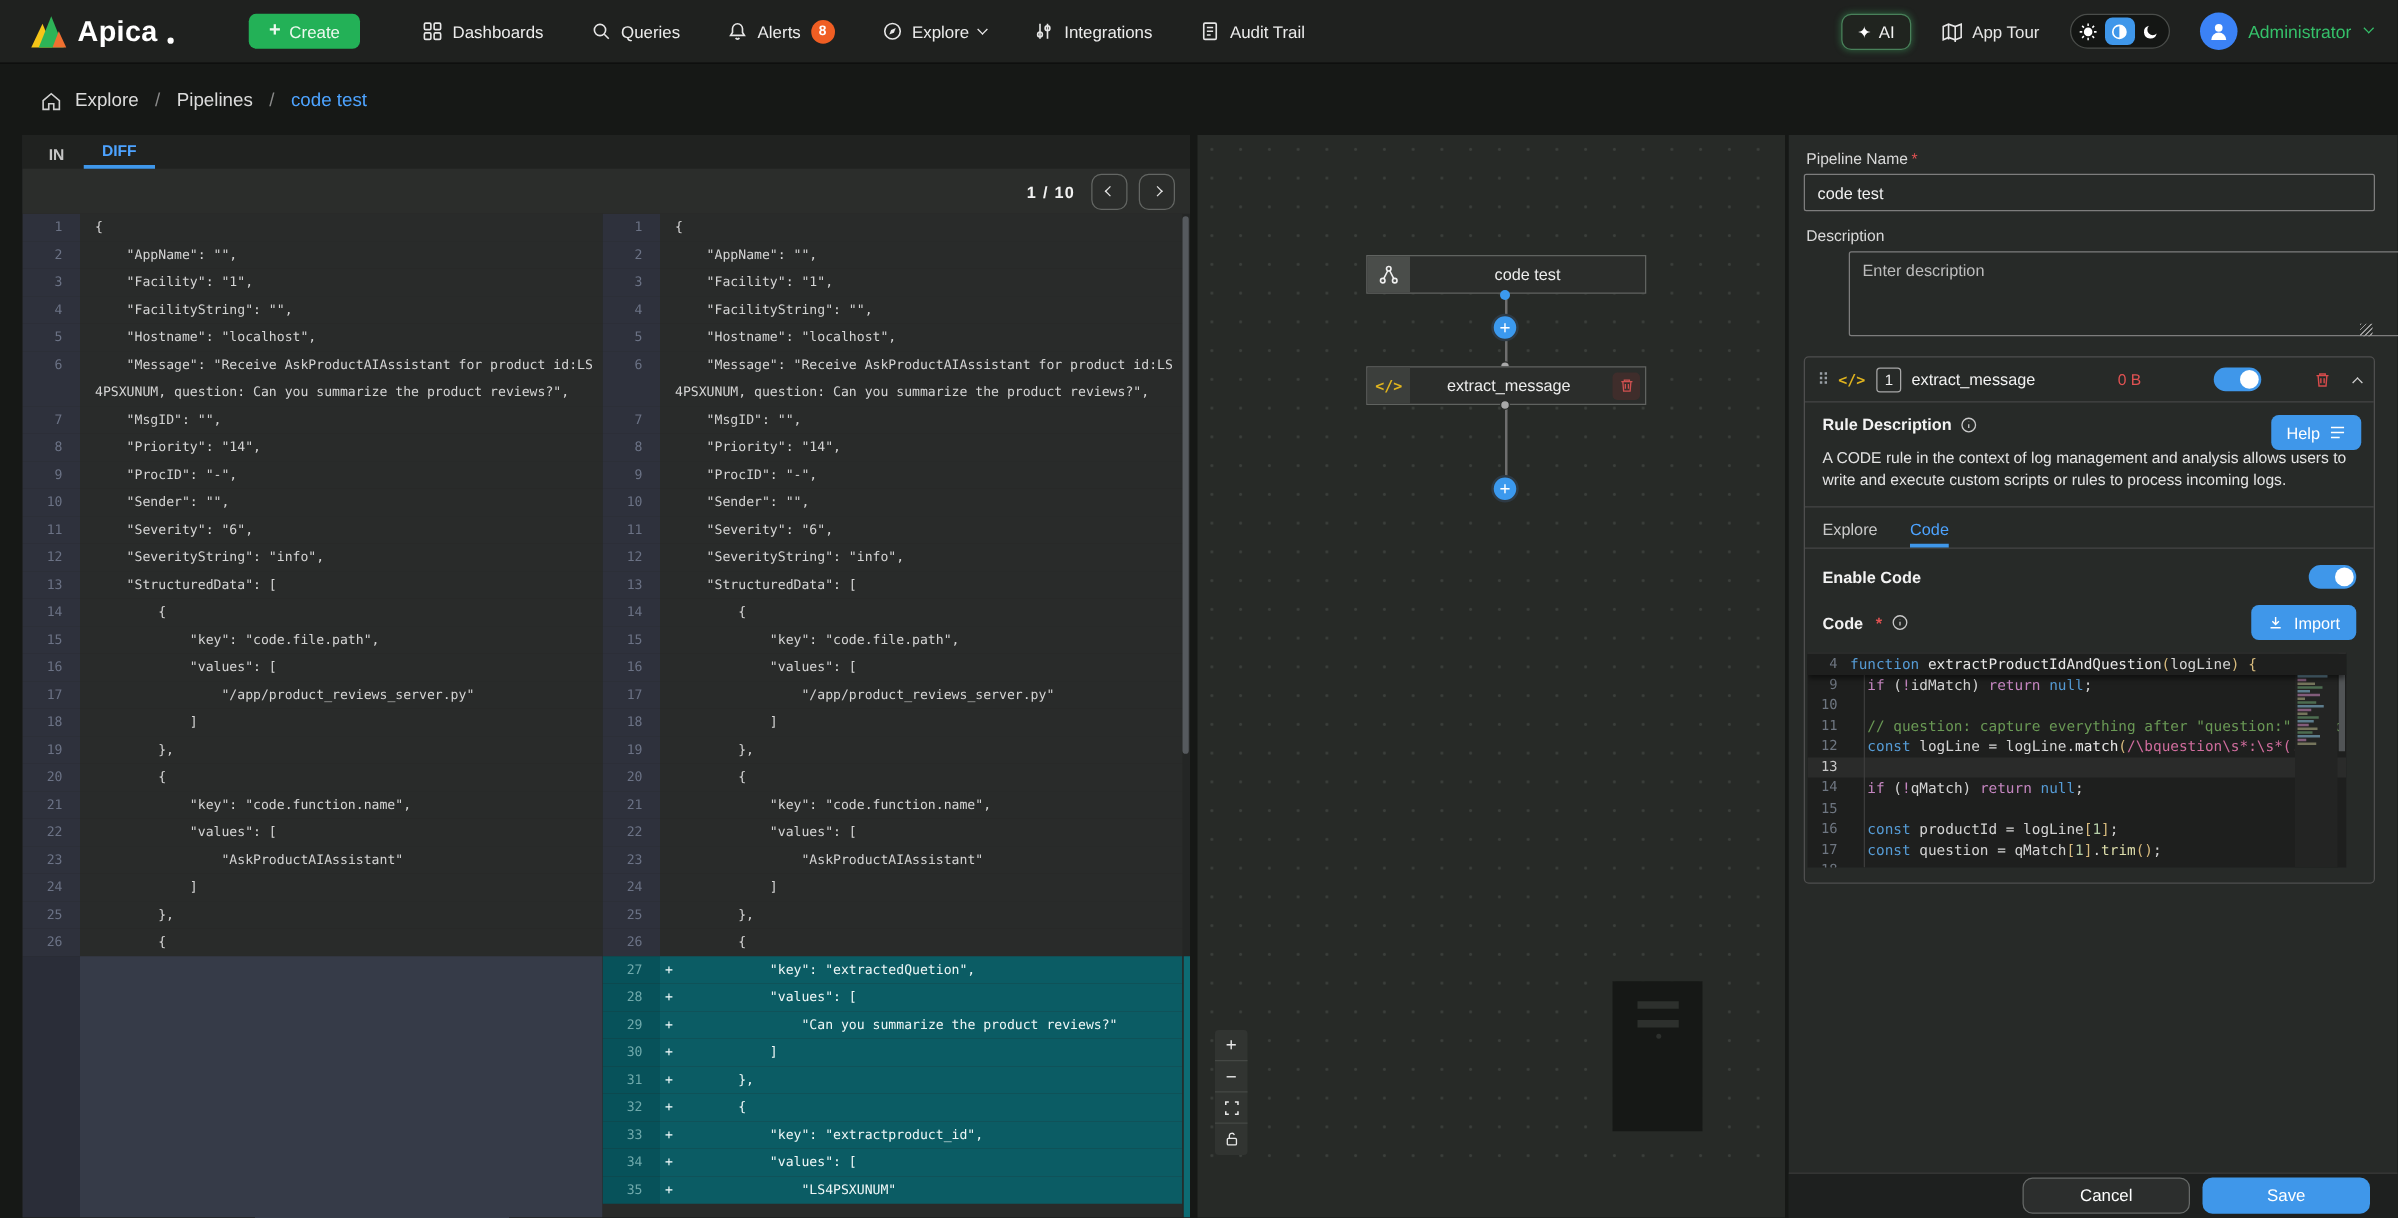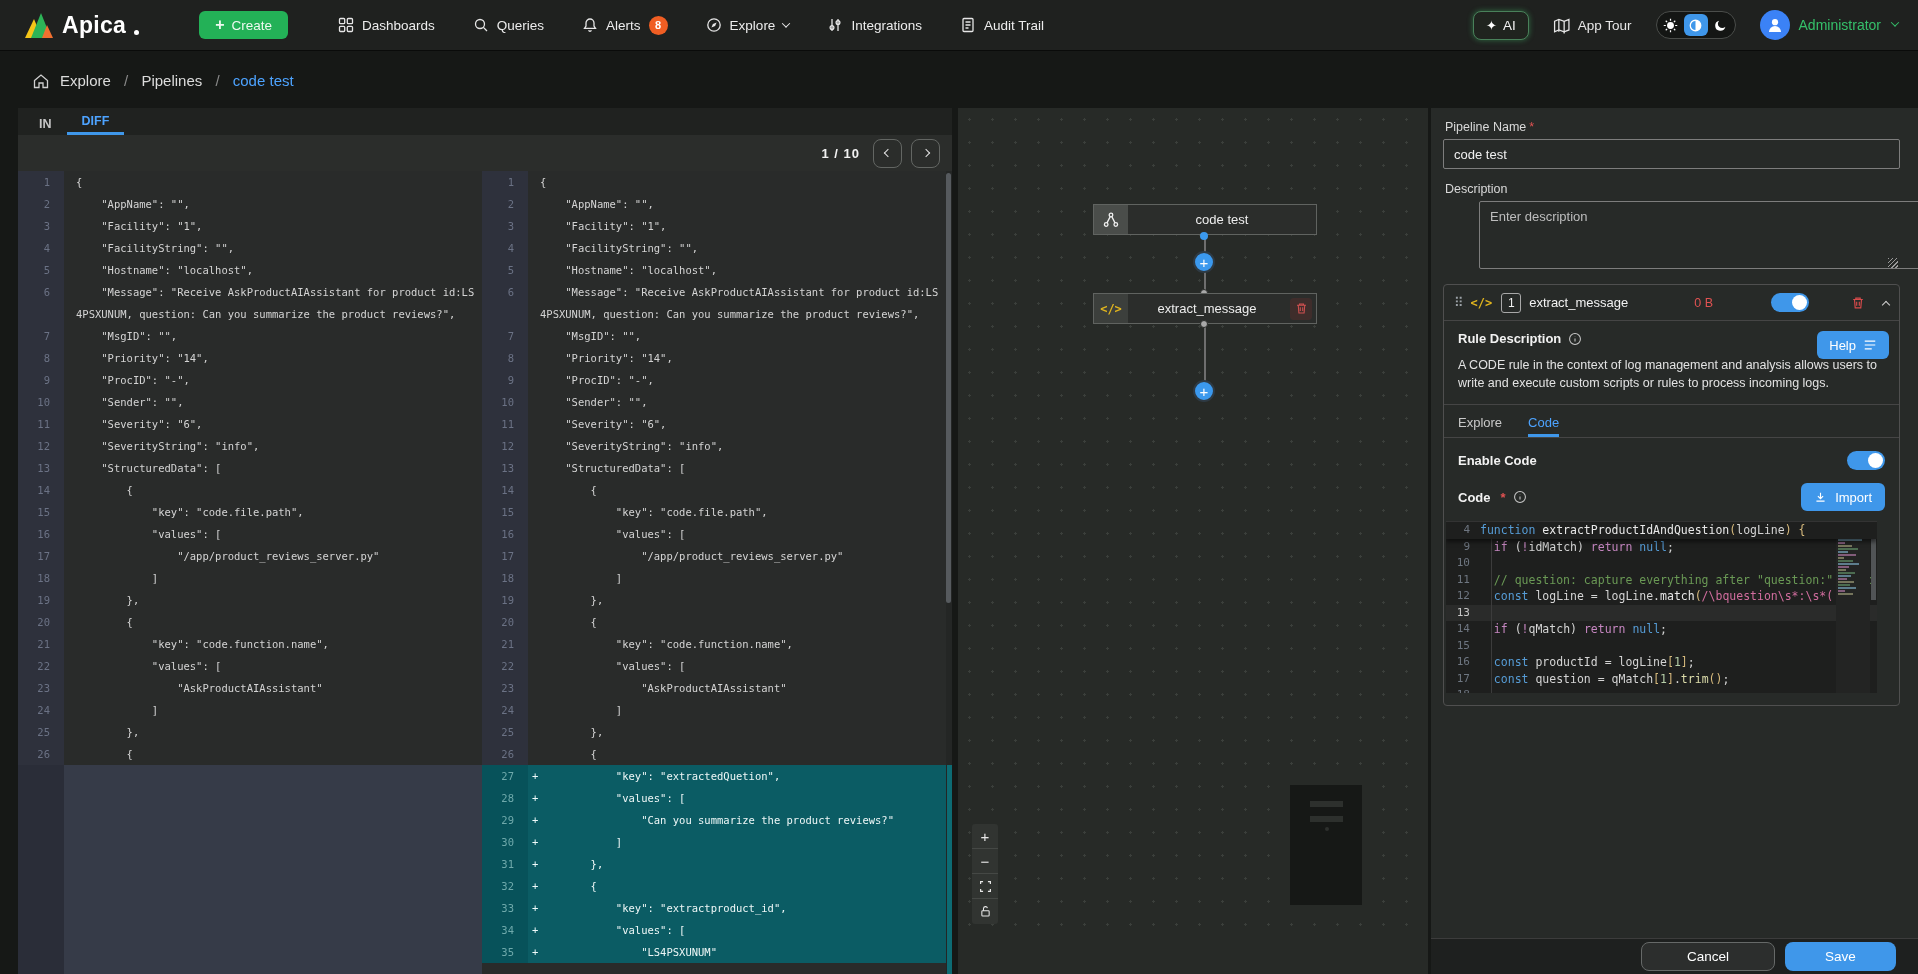--- a/index.html
+++ b/index.html
@@ -166,21 +166,21 @@
   .tk-m{color:#dcdcaa}.tk-f{color:#e8e8e8}
   #editor-minimap { position:absolute; right:7px; top:0; width:34px; height:100%; background:#232423; padding:2px 2px; }
   .mm-stripe { height:2px; margin-bottom:1px; opacity:.8; }
   #editor-scroll { position:absolute; right:0; top:0; width:7px; height:100%; }
   #editor-scroll-thumb { position:absolute; top:0; left:1px; width:5px; height:78px; background:#515456; }
 
   .cfg-footer { position:absolute; left:0; bottom:0; width:487px; height:36px; background:#1e201f;
     border-top:1px solid #3c3c3c; display:flex; align-items:center; justify-content:flex-end; gap:10px; padding-right:22px; }
   .cancel-btn { width:134px; height:29px; background:#2c2e2d; border:1px solid #666968; border-radius:8px;
     color:#ffffff; font-size:13.5px; cursor:pointer; }
-  .save-btn { width:111px; height:29px; background:#3f97ea; border:none; border-radius:8px;
+  .save-btn { width:134px; height:29px; background:#3f97ea; border:none; border-radius:8px;
     color:#fff; font-size:13.5px; cursor:pointer; }
 </style>
 </head>
 <body>
 
 <div id="navbar">
   <div class="brand">
     <span>
       <svg width="32" height="30" viewBox="0 0 32 30">
         <polygon points="3,28 12,9 20,28" fill="#f5c518"></polygon>

